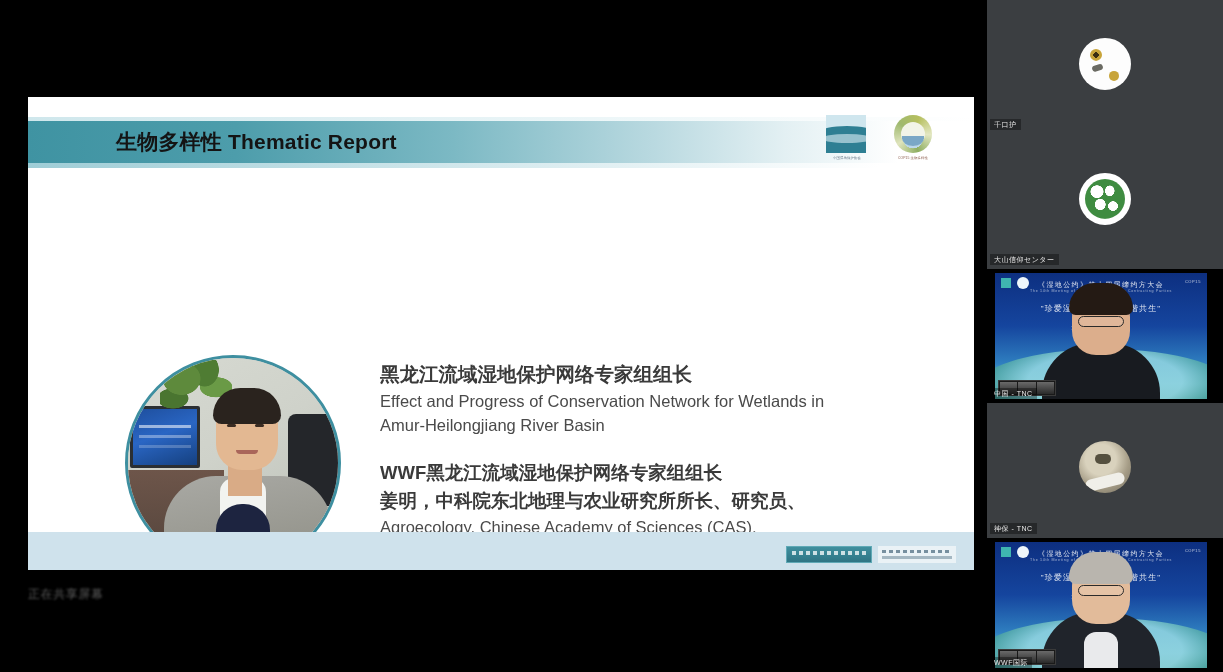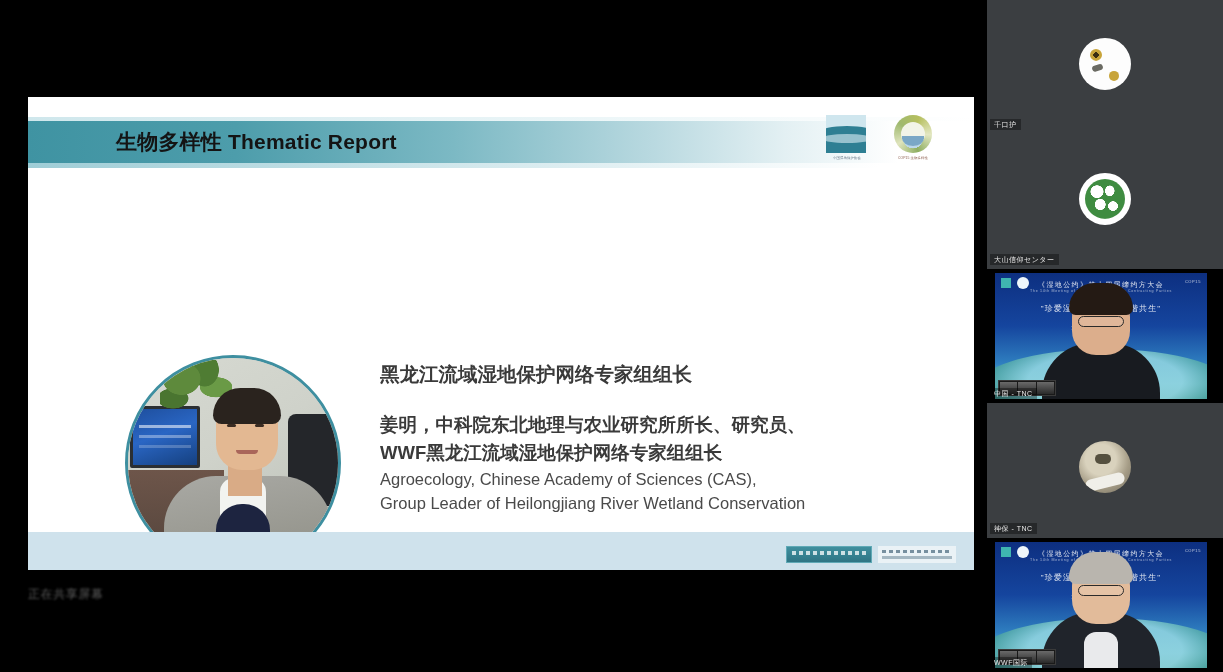--- a/index.html
+++ b/index.html
@@ -508,23 +508,25 @@
       <div class="neck"></div>
       <div class="head"></div>
       <div class="hair"></div>
       <div class="eye-l"></div>
       <div class="eye-r"></div>
       <div class="mouth"></div>
     </div>
 
     <div id="slide-text">
       <div class="t-cn-title">黑龙江流域湿地保护网络专家组组长</div>
+      <div class="t-en">Effect and Progress of Conservation Network for Wetlands in</div>
+      <div class="t-en">Amur-Heilongjiang River Basin</div>
       <div class="t-gap"></div>
+      <div class="t-cn-body"><span class="wwf">WWF</span><span>黑龙江流域湿地保护网络专家组组长</span></div>
       <div class="t-cn-body">姜明，中科院东北地理与农业研究所所长、研究员、</div>
-      <div class="t-cn-body"><span class="wwf">WWF</span><span>黑龙江流域湿地保护网络专家组组长</span></div>
       <div class="t-en">Agroecology, Chinese Academy of Sciences (CAS),</div>
       <div class="t-en">Group Leader of Heilongjiang River Wetland Conservation</div>
 
     </div>
 
     <div id="slide-footer">
       <div id="footer-banner">
         <div class="fb-dark"></div>
         <div class="fb-light"></div>
       </div>

